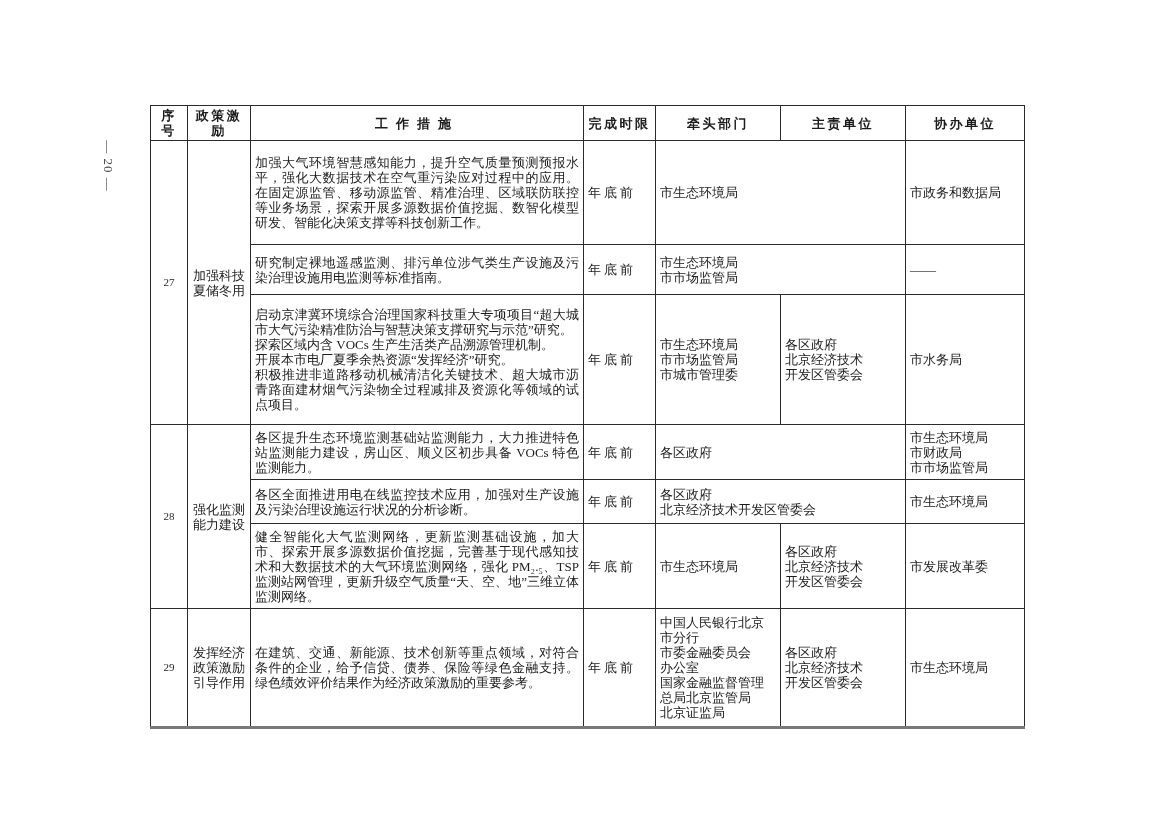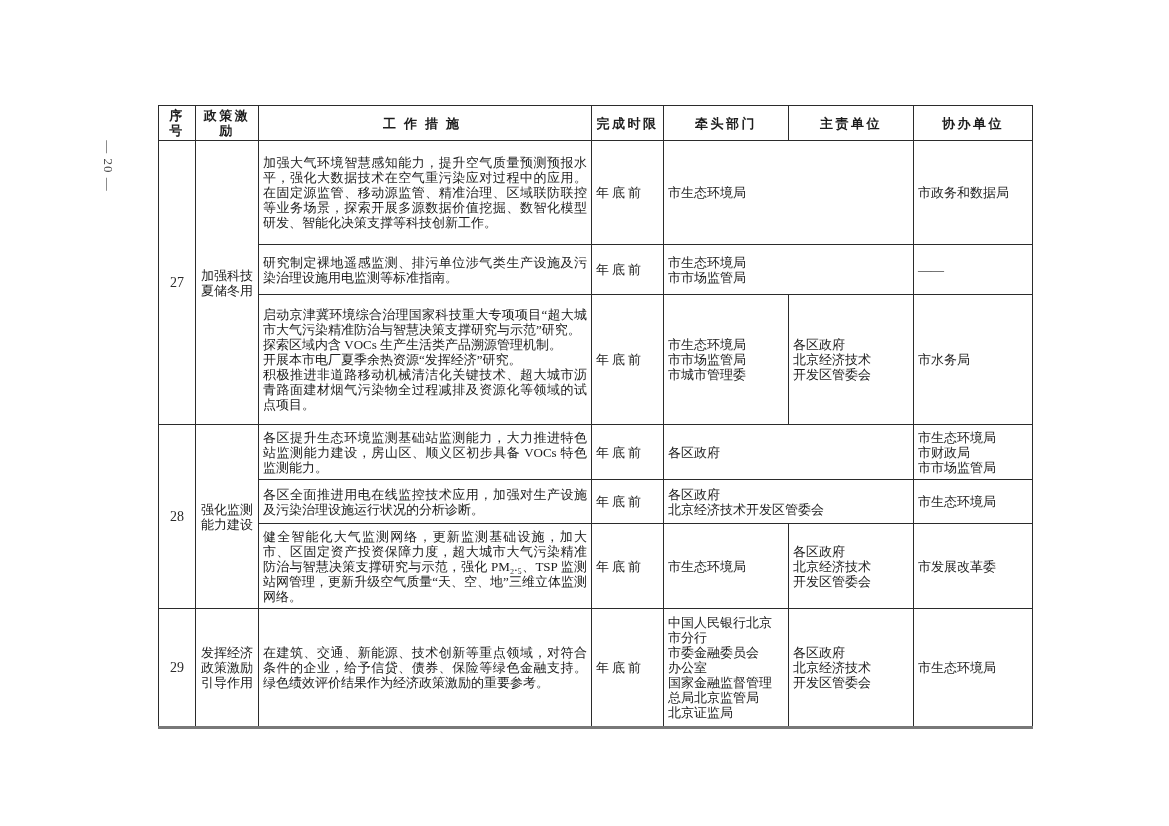--- a/index.html
+++ b/index.html
@@ -38,21 +38,20 @@
   table.doc {
     position: absolute;
     left: 150px;
     top: 105px;
     width: 874px;
     border-collapse: collapse;
     table-layout: fixed;
     font-size: 13px;
     border: 1px solid #2b2b2b;
     border-bottom: 3px solid #787878;
-    margin-left: 8px;
   }
   table.doc th, table.doc td {
     border: 1px solid #2b2b2b;
     vertical-align: middle;
     white-space: pre-line;
     padding: 2px 4px;
     line-height: 15px;
     overflow: hidden;
   }
   th.hd {
@@ -68,21 +67,21 @@
   }
   td.measure {
     text-align: justify;
     line-height: 14.6px;
     padding: 3px 6px;
   }
   td.deadline {
     letter-spacing: 3px;
     padding-left: 7px;
   }
-  td.taskno { text-align: center; font-size: 14px; color: #2a2a2a; }
+  td.taskno { text-align: center; font-size: 11px; color: #2a2a2a; }
   td.tasklabel { text-align: center; line-height: 16px; padding: 2px 2px; }
   td.org { text-align: left; line-height: 15px; }
 </style>
 </head>
 <body>
 
 <div id="page">
 
   <div id="side-page-number">
     <span>— 20 —</span>
@@ -157,21 +156,21 @@
 
     <tr style="height:44px">
       <td class="measure">各区全面推进用电在线监控技术应用，加强对生产设施及污染治理设施运行状况的分析诊断。</td>
       <td class="deadline">年底前</td>
       <td class="org" colspan="2">各区政府
 北京经济技术开发区管委会</td>
       <td class="org">市生态环境局</td>
     </tr>
 
     <tr style="height:85px">
-      <td class="measure">健全智能化大气监测网络，更新监测基础设施，加大市、区固定资产投资保障力度，超大城市大气污染精准防治与智慧决策支撑研究与示范，强化 PM₂.₅、TSP 监测站网管理，更新升级空气质量“天、空、地”三维立体监测网络。</td>
+      <td class="measure">健全智能化大气监测网络，更新监测基础设施，加大市、探索开展多源数据价值挖掘，完善基于现代感知技术和大数据技术的大气环境监测网络，强化 PM₂.₅、TSP 监测站网管理，更新升级空气质量“天、空、地”三维立体监测网络。</td>
       <td class="deadline">年底前</td>
       <td class="org">市生态环境局</td>
       <td class="org">各区政府
 北京经济技术
 开发区管委会</td>
       <td class="org">市发展改革委</td>
     </tr>
 
     <tr style="height:119px">
       <td class="taskno">29</td>

